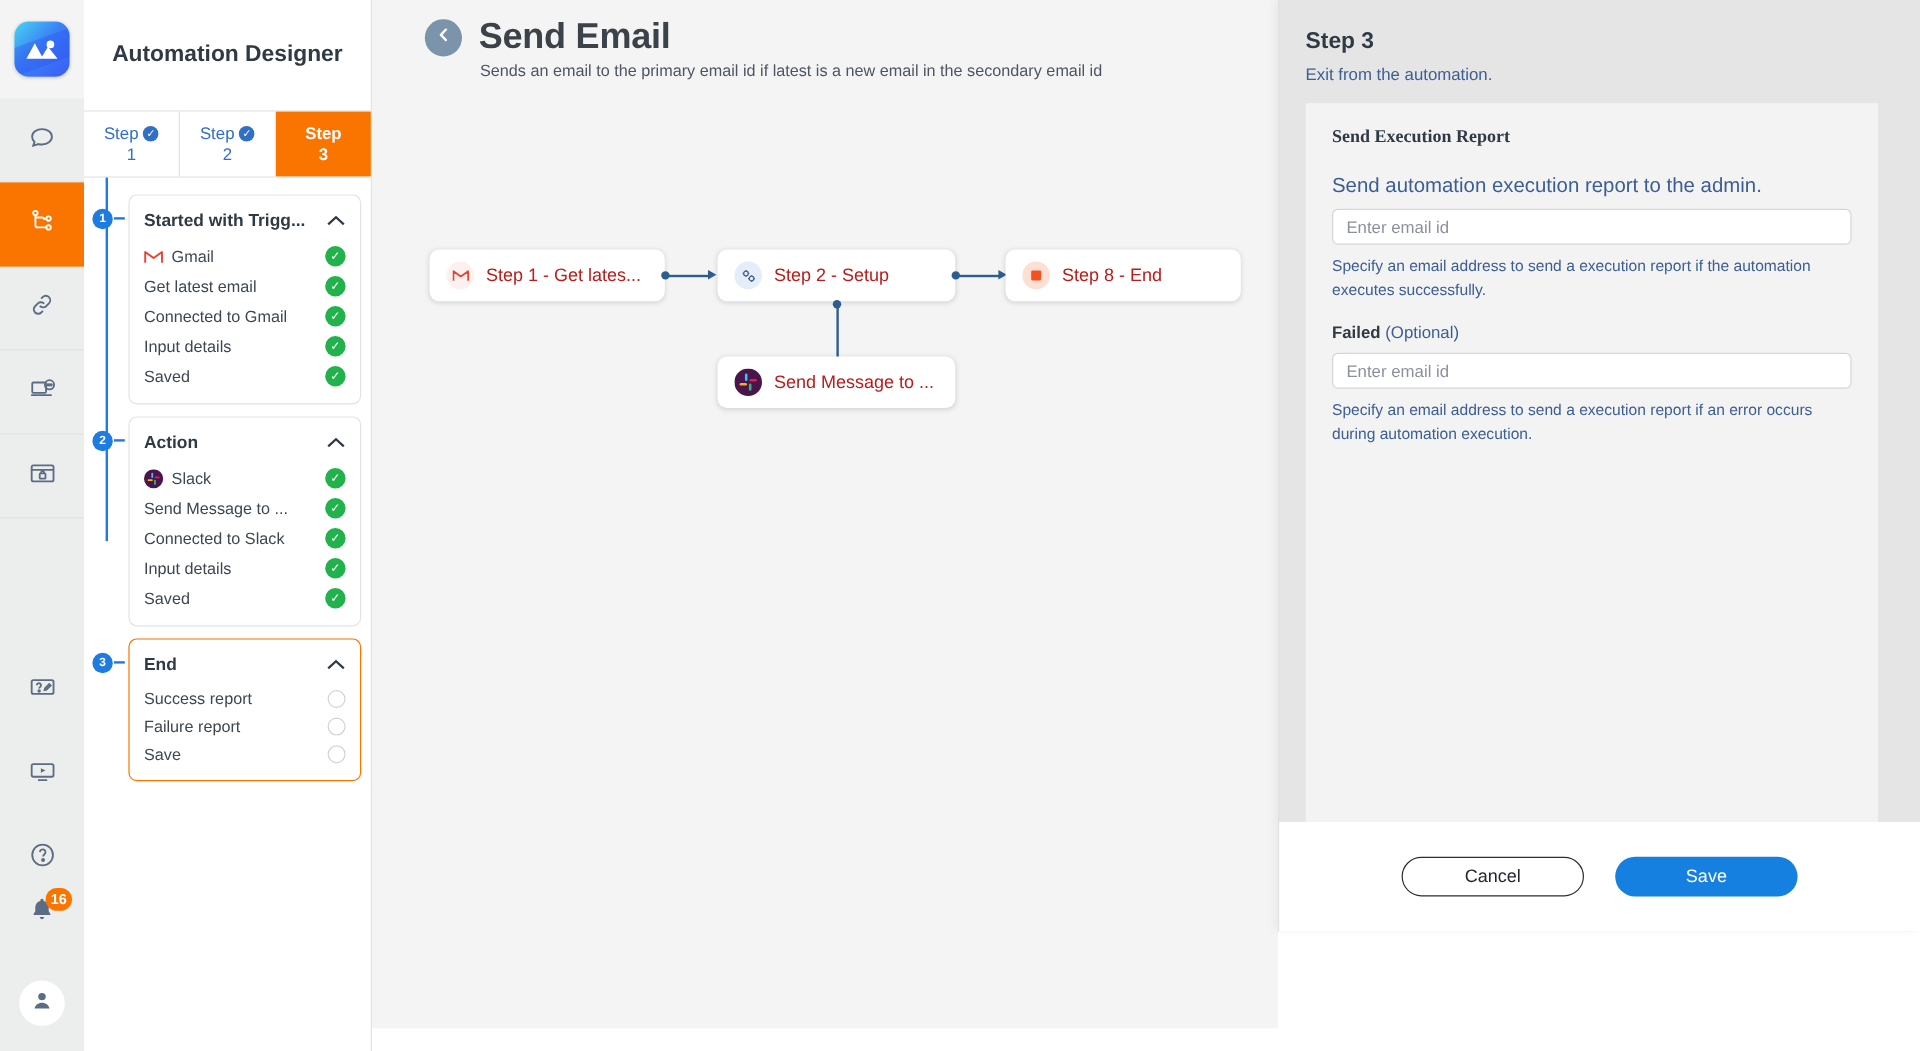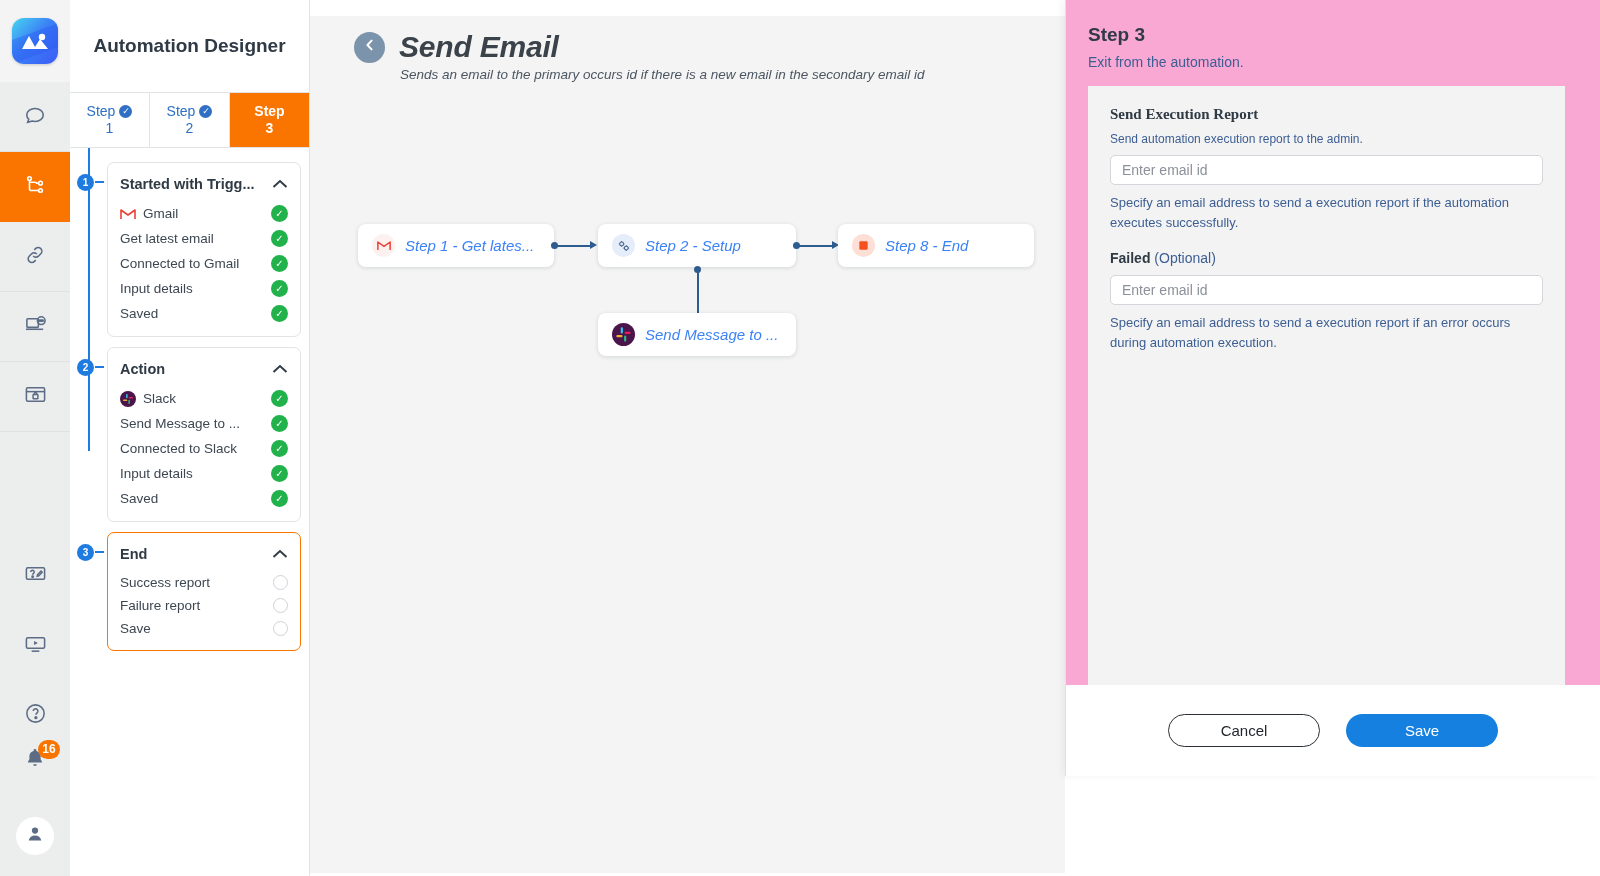--- a/index.html
+++ b/index.html
@@ -116,40 +116,39 @@
   .grow-label { display: flex; align-items: center; gap: 7px; font-size: 13.5px; color: #3d4752; }
   .mini-icon { width: 16px; height: 16px; display: inline-flex; align-items: center; justify-content: center; }
   .dot-ok {
     width: 17px; height: 17px; border-radius: 50%; background: #22b24c;
     display: flex; align-items: center; justify-content: center; color: #fff; font-size: 10px;
   }
   .dot-empty { width: 15px; height: 15px; border-radius: 50%; border: 1.5px solid #cfd3d8; background: #fff; }
 
   
   .canvas {
-    position: absolute; left: 310px; top: 16px; right: 535px; height: 857px;
+    position: absolute; left: 310px; top: 0; right: 535px; height: 857px;
     background: #f4f4f4;
-    font-style: italic;
   }
   .page-head { padding: 14px 0 0 44px; }
   .ph-row { display: flex; align-items: center; gap: 14px; }
   .back-btn {
     width: 31px; height: 31px; border-radius: 50%; background: #7b93ab;
     display: flex; align-items: center; justify-content: center; color: #fff;
     cursor: pointer; flex: none;
   }
   .ph-title { font-size: 30px; font-weight: bold; color: #3b424a; letter-spacing: -.2px; }
   .ph-sub { margin: 3px 0 0 46px; font-size: 13.5px; color: #4b5662; }
 
   .flow { position: relative; margin-top: 28px; }
   .node {
     position: absolute; height: 43px; background: #fff; border-radius: 8px;
     box-shadow: 0 1px 4px rgba(40,50,70,.16);
     display: flex; align-items: center; gap: 10px; padding: 0 14px;
-    font-size: 15px; color: #3b82f6; cursor: pointer;
+    font-size: 15px; color: #b91c1c; cursor: pointer;
   }
   .node-ico { width: 23px; height: 23px; border-radius: 50%; display: flex; align-items: center; justify-content: center; flex: none; }
   .link { position: absolute; background: #2d5d8e; }
   .link-dot { position: absolute; width: 7px; height: 7px; border-radius: 50%; background: #2d5d8e; }
   .arrow-r {
     position: absolute; width: 0; height: 0;
     border-left: 7px solid #2d5d8e; border-top: 4.5px solid transparent; border-bottom: 4.5px solid transparent;
   }
   .arrow-d {
     position: absolute; width: 0; height: 0;
@@ -158,29 +157,29 @@
 
   .top-actions { position: absolute; right: -520px; top: 26px; display: flex; gap: 13px; }
   .circ-btn {
     width: 33px; height: 33px; border-radius: 50%; background: #b6d5f2;
     display: flex; align-items: center; justify-content: center; color: #fff; cursor: pointer;
   }
 
   
   .rightpanel {
     position: absolute; right: 0; top: 0; width: 535px; height: 776px;
-    background: #f9a8d4; border-left: 1px solid #e0e1e3;
+    background: #e5e5e5; border-left: 1px solid #e0e1e3;
     box-shadow: -3px 0 8px rgba(0,0,0,.05);
   }
   .rp-inner { padding: 24px 35px 0 22px; }
   .rp-title { font-size: 19px; font-weight: bold; color: #2f3a45; }
   .rp-sub { margin-top: 8px; font-size: 14px; color: #3c5e93; }
   .rp-box { margin-top: 16px; background: #f3f3f3; padding: 20px 22px 24px 22px; height: 613px; }
   .rp-sec-title { font-size: 15px; font-weight: bold; color: #2f3a45; font-family: Liberation Serif, serif; }
-  .rp-sec-sub { margin-top: 9px; font-size: 12px; color: #3c5e93; }
+  .rp-sec-sub { margin-top: 22px; font-size: 17px; color: #3c5e93; }
   .field-label { margin-top: 18px; font-size: 14px; color: #2f3a45; font-weight: bold; }
   .field-label .opt { font-weight: normal; color: #3c5e93; }
   .field-input {
     margin-top: 9px; width: 100%; height: 30px; border: 1px solid #d3d6da; border-radius: 5px;
     background: #fff; padding: 0 11px; font-size: 14px; color: #2f3a45;
     font-family: "Liberation Sans", sans-serif; outline: none;
   }
   .field-input::placeholder { color: #8b9099; }
   .field-help { margin-top: 8px; font-size: 13px; line-height: 1.5; color: #3c5e93; }
   .rp-footer {
@@ -484,21 +483,21 @@
       <div class="ph-row">
         <div class="back-btn">
           <span>
             <svg width="14" height="14" viewBox="0 0 14 14" fill="none" stroke="#fff" stroke-width="2" stroke-linecap="round" stroke-linejoin="round">
                 <path d="M8.6 2.6L4.4 7l4.2 4.4"></path>
               </svg>
           </span>
         </div>
         <div class="ph-title">Send Email</div>
       </div>
-      <div class="ph-sub">Sends an email to the primary occurs id if there is a new email in the secondary email id</div>
+      <div class="ph-sub">Sends an email to the primary email id if latest is a new email in the secondary email id</div>
 
       <div class="top-actions">
         <div class="circ-btn">
           <span>
             <svg width="16" height="16" viewBox="0 0 16 16" fill="#fff">
                 <path d="M5.5 3.6l7 4.4-7 4.4z"></path>
               </svg>
           </span>
         </div>
         <div class="circ-btn">

